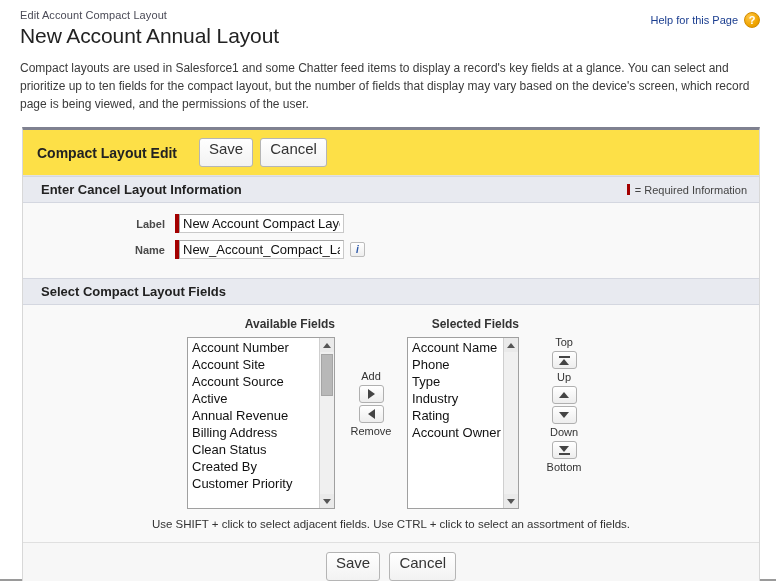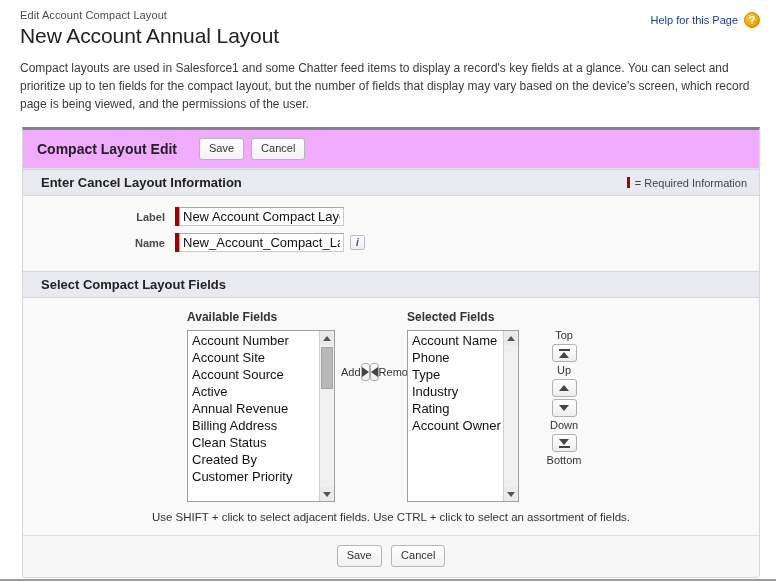--- a/index.html
+++ b/index.html
@@ -87,37 +87,37 @@
     border-top: 3px solid #7f8190;
     border-radius: 0 0 4px 4px;
     background: #f8f8f8;
     box-sizing: border-box;
   }
 
   .panel-head {
     display: flex;
     align-items: center;
     padding: 8px 10px 8px 14px;
-    background: #f0abfc;
+    background: #fde047;
     border-bottom: 1px solid #e2e2e2;
   }
   .panel-head-title {
     font-size: 14px;
     font-weight: bold;
     color: #222222;
     margin-right: 22px;
   }
   .btn {
     font-family: "Liberation Sans", sans-serif;
-    font-size: 11px;
+    font-size: 15px;
     color: #333333;
     background: linear-gradient(to bottom, #ffffff 0%, #f2f2f2 100%);
     border: 1px solid #b5b5b5;
     border-radius: 3px;
-    padding: 3px 9px 4px 9px;
+    padding: 3px 9px 11px 9px;
     cursor: pointer;
     margin-right: 7px;
     line-height: 13px;
   }
 
   
   .section-bar {
     display: flex;
     align-items: center;
     justify-content: space-between;
@@ -212,21 +212,21 @@
   }
   .selector-grid {
     display: flex;
     justify-content: center;
     align-items: flex-start;
   }
   .col-head {
     font-size: 12px;
     font-weight: bold;
     color: #333333;
-    text-align: left;
+    text-align: right;
     margin-bottom: 5px;
     height: 15px;
   }
   .listbox {
     width: 148px;
     height: 172px;
     border: 1px solid #a0a0a0;
     background: #ffffff;
     overflow: hidden;
     position: relative;
@@ -287,24 +287,25 @@
     height: 42px;
     background: #b8b8b8;
     border: 1px solid #a5a5a5;
     box-sizing: border-box;
   }
 
   
   .mid-col {
     width: 60px;
     display: flex;
-    flex-direction: row;
+    flex-direction: column;
     align-items: center;
     margin: 0 6px;
     padding-top: 52px;
+    justify-content: flex-end;
   }
   .mid-label {
     font-size: 11px;
     color: #333333;
     line-height: 13px;
     margin: 1px 0;
   }
   .arrow-btn {
     width: 25px;
     height: 18px;

